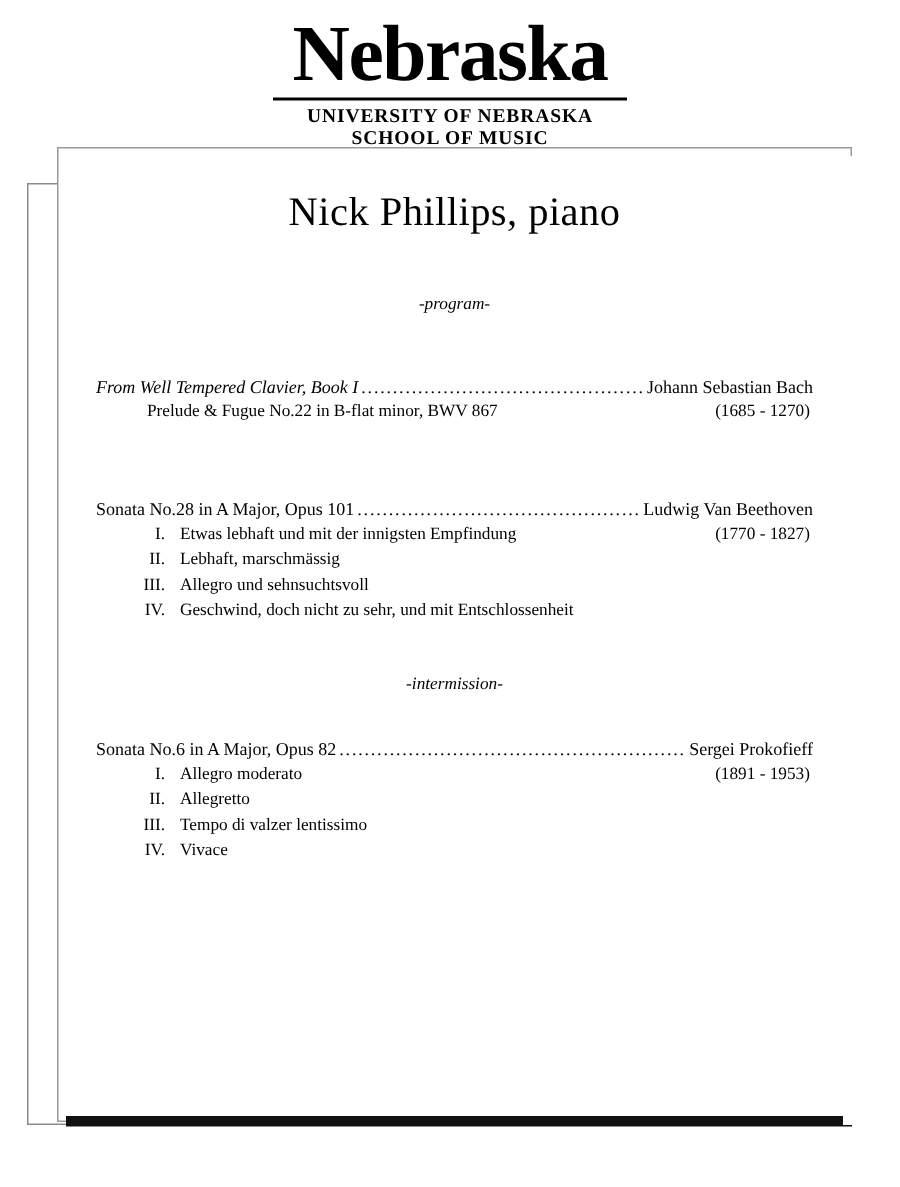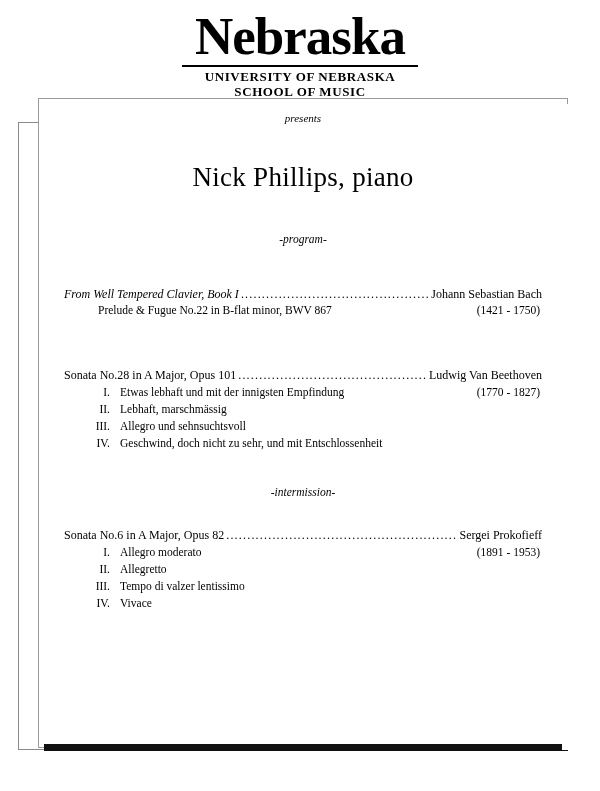--- a/index.html
+++ b/index.html
@@ -103,21 +103,21 @@
 
   .presents {
     text-align: center;
     font-style: italic;
     font-size: 11px;
     margin-top: 14px;
   }
   .performer {
     text-align: center;
     font-size: 27px;
-    margin-top: 38px;
+    margin-top: 28px;
     letter-spacing: 0.3px;
   }
   .details {
     text-align: center;
     font-size: 12px;
     margin-top: 38px;
     line-height: 16px;
   }
   .program-label {
     text-align: center;
@@ -201,38 +201,37 @@
 
   <div class="masthead">
     <div class="wordmark">Nebraska</div>
     <div class="rule"></div>
     <div class="sub1">UNIVERSITY OF NEBRASKA</div>
     <div class="sub2">SCHOOL OF MUSIC</div>
   </div>
 
   <div class="content">
 
-    <div class="presents">presents</div>
 
     <div class="performer">Nick Phillips, piano</div>
 
 
     <div class="program-label">-program-</div>
 
     <div class="works">
 
       <div class="work">
         <div class="work-head">
           <span class="work-title">From Well Tempered Clavier, Book I</span>
           <span class="dots">..................................................................................................................................................</span>
           <span class="composer">Johann Sebastian Bach</span>
         </div>
         <div class="work-sub">
           <span class="sub-text">Prelude &amp; Fugue No.22 in B-flat minor, BWV 867</span>
-          <span class="dates">(1421 - 1750)</span>
+          <span class="dates">(1685 - 1270)</span>
         </div>
       </div>
 
       <div class="work" style="margin-top:52px;">
         <div class="work-head">
           <span class="work-title roman">Sonata No.28 in A Major, Opus 101</span>
           <span class="dots">..................................................................................................................................................</span>
           <span class="composer">Ludwig Van Beethoven</span>
         </div>
         <div class="movements">

